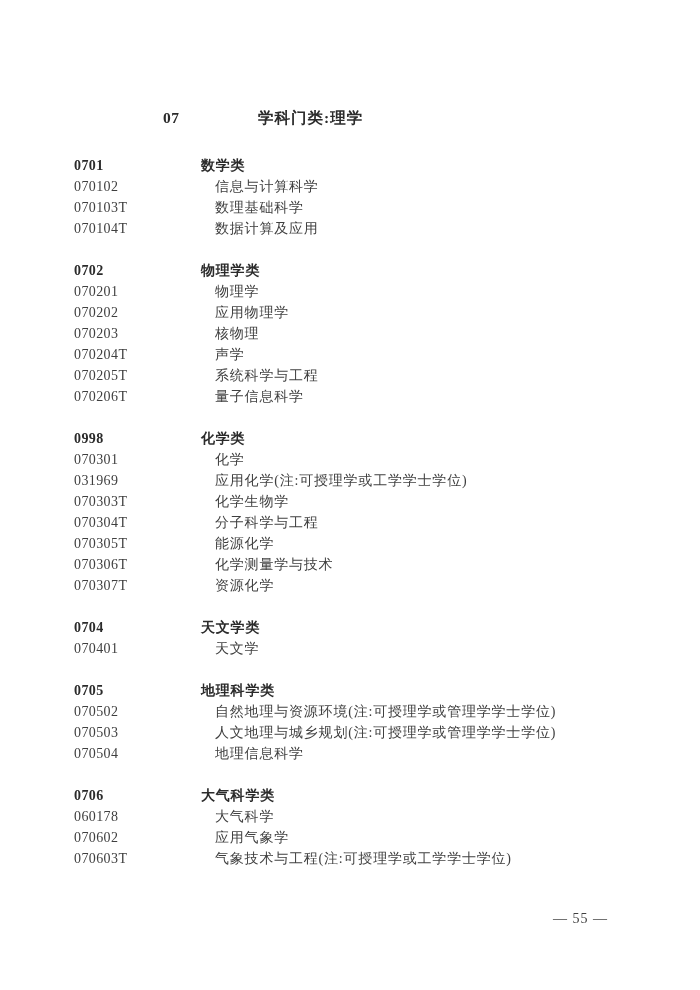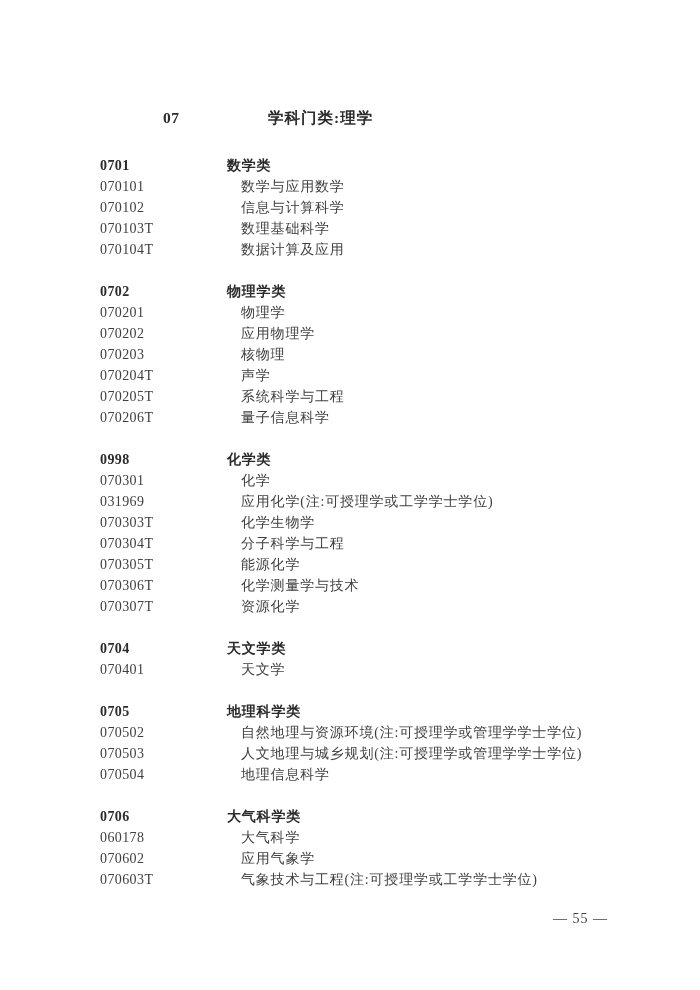--- a/index.html
+++ b/index.html
@@ -22,39 +22,39 @@
     top: 107px;
     left: 0;
     width: 100%;
     height: 22px;
     line-height: 22px;
     font-size: 15.5px;
     font-weight: 700;
     color: #2b2b2b;
   }
   .title-code { position: absolute; left: 163px; letter-spacing: 0.5px; }
-  .title-text { position: absolute; left: 268px; letter-spacing: 1px; }
+  .title-text { position: absolute; left: 258px; letter-spacing: 1px; }
   
   .sections {
     position: absolute;
     top: 155px;
     left: 0;
     width: 100%;
   }
   .section + .section { margin-top: 21px; }
   .row {
     display: flex;
     height: 21px;
     line-height: 21px;
     font-size: 14px;
     white-space: nowrap;
   }
   .row-code {
     flex: none;
-    margin-left: 100px;
+    margin-left: 74px;
     width: 127px;
     letter-spacing: 0.4px;
     color: #3f3f3f;
   }
   .row-name {
     flex: none;
     letter-spacing: 0.8px;
     color: #3f3f3f;
     text-align: center;
   }
@@ -89,24 +89,20 @@
     <span class="title-text">学科门类:理学</span>
   </div>
 
   <div class="sections">
       <div class="section">
         <div class="row section-head">
           <span class="row-code">0701</span>
           <span class="row-name">数学类</span>
         </div>
         <div class="row item">
-          <span class="row-code">070101</span>
-          <span class="row-name">数学与应用数学</span>
-        </div>
-        <div class="row item">
           <span class="row-code">070102</span>
           <span class="row-name">信息与计算科学</span>
         </div>
         <div class="row item">
           <span class="row-code">070103T</span>
           <span class="row-name">数理基础科学</span>
         </div>
         <div class="row item">
           <span class="row-code">070104T</span>
           <span class="row-name">数据计算及应用</span>

